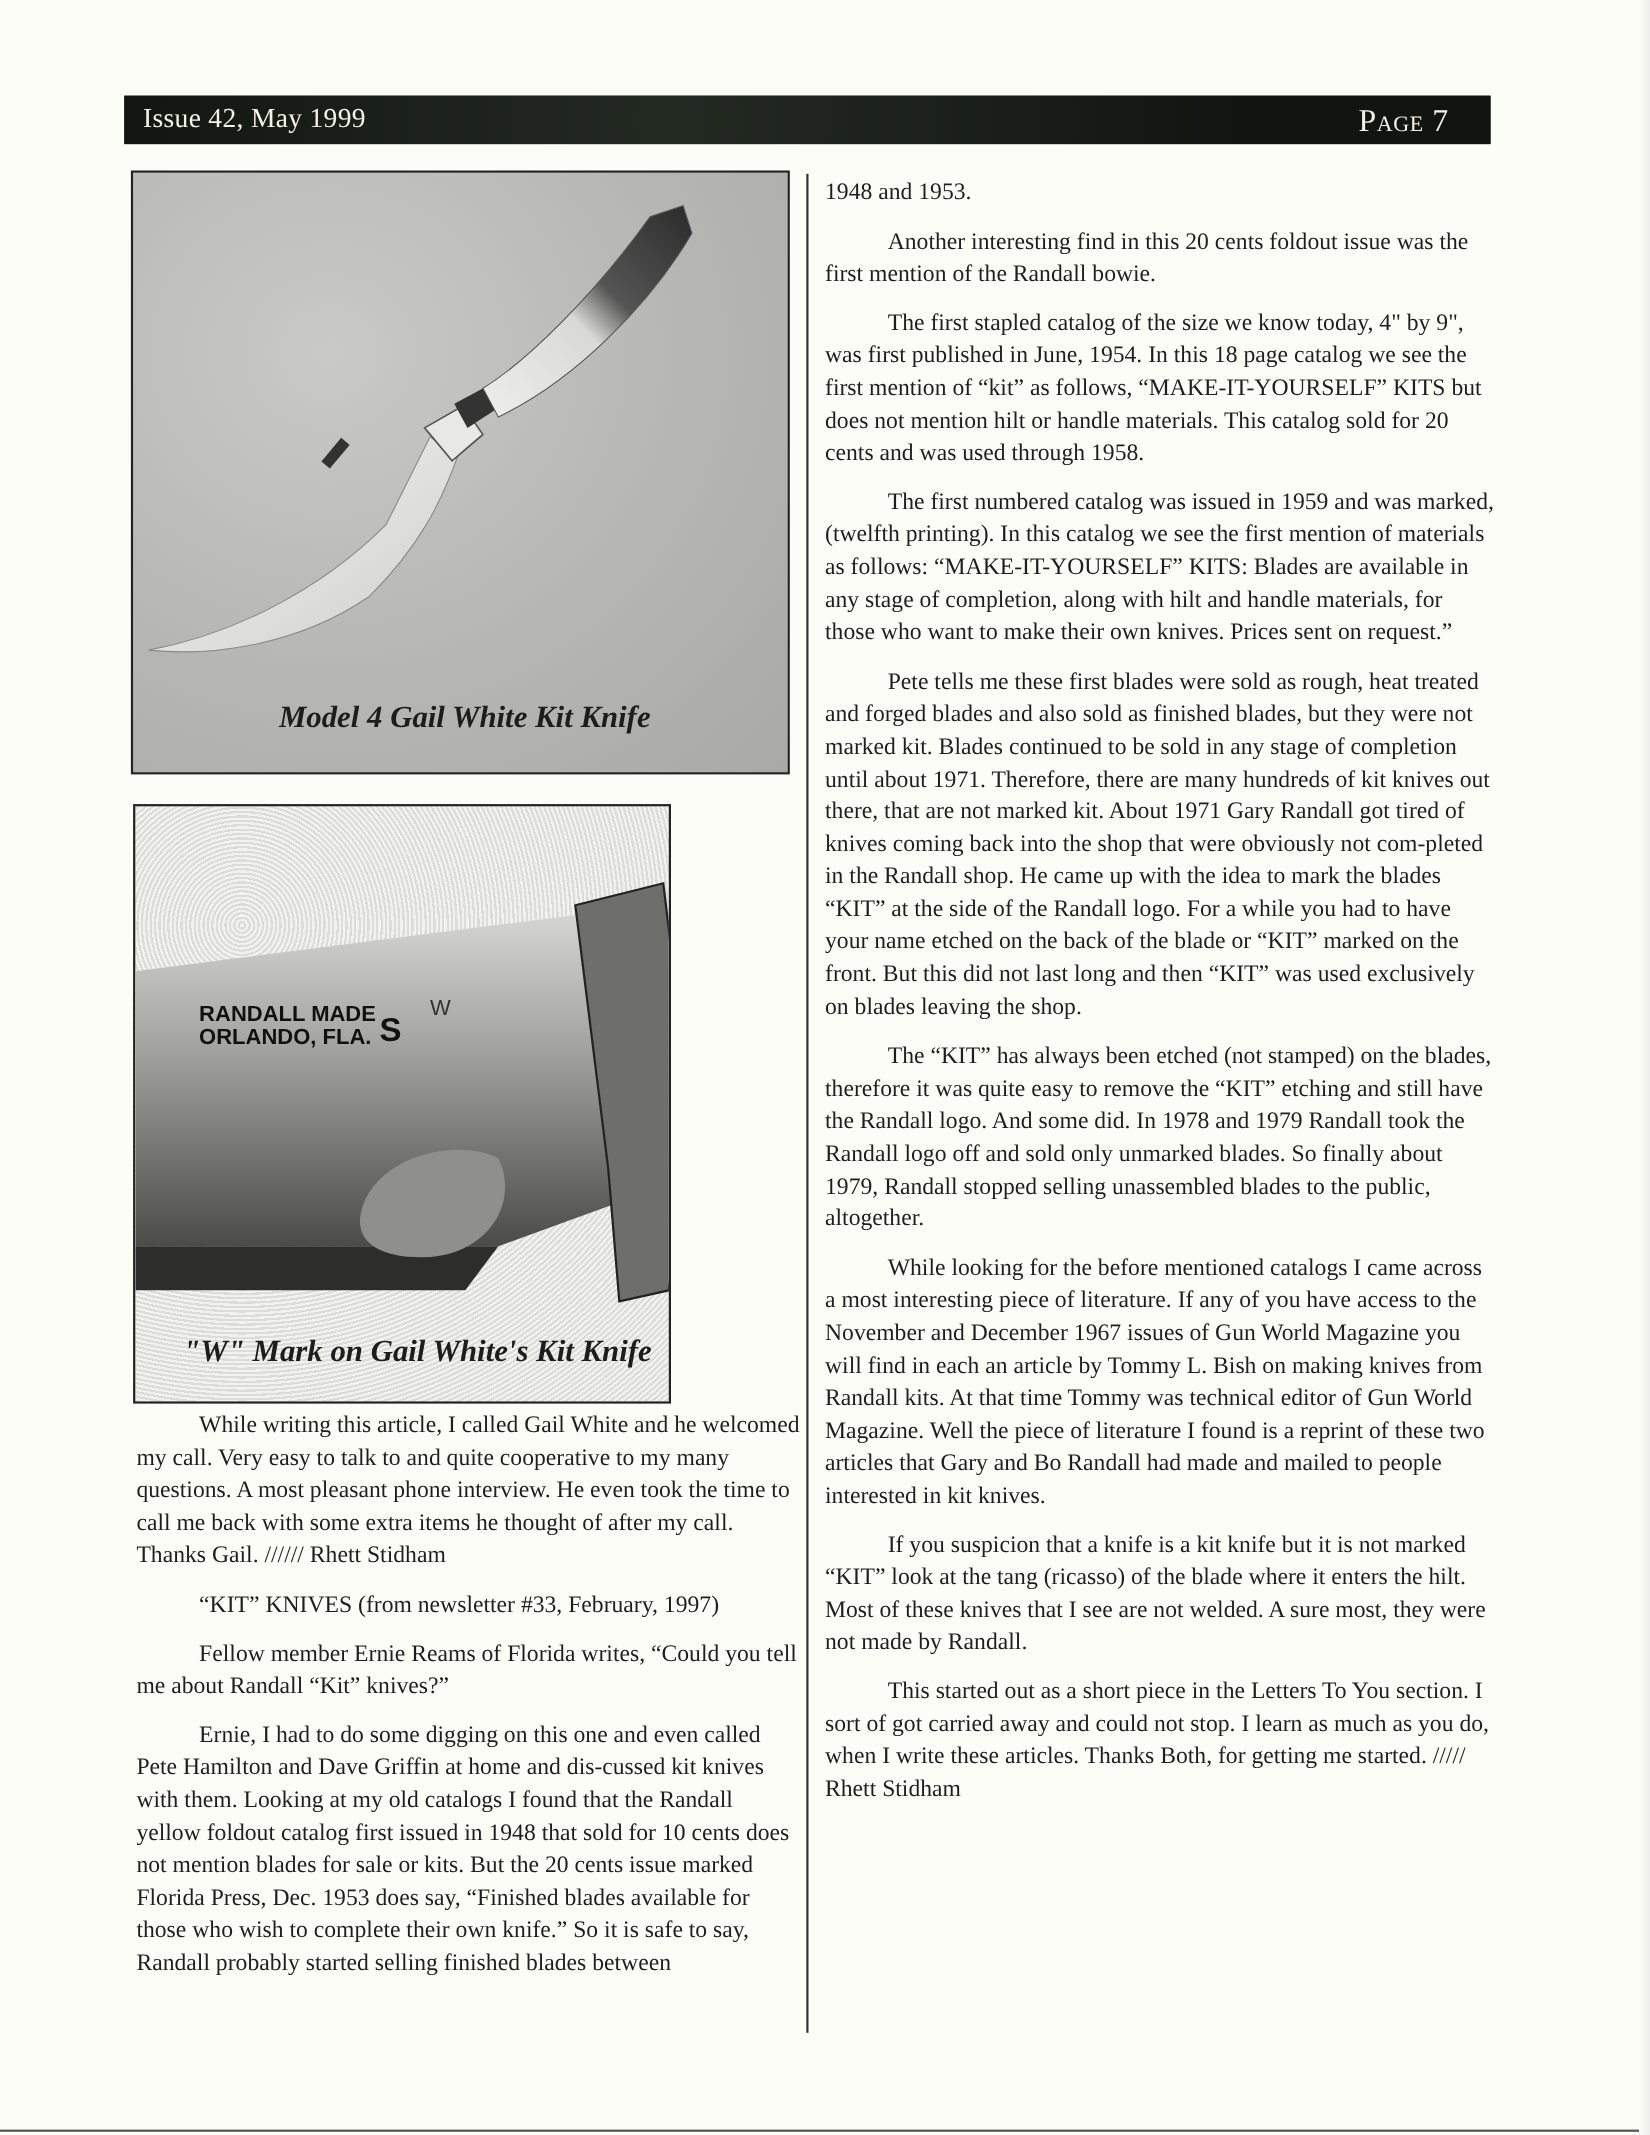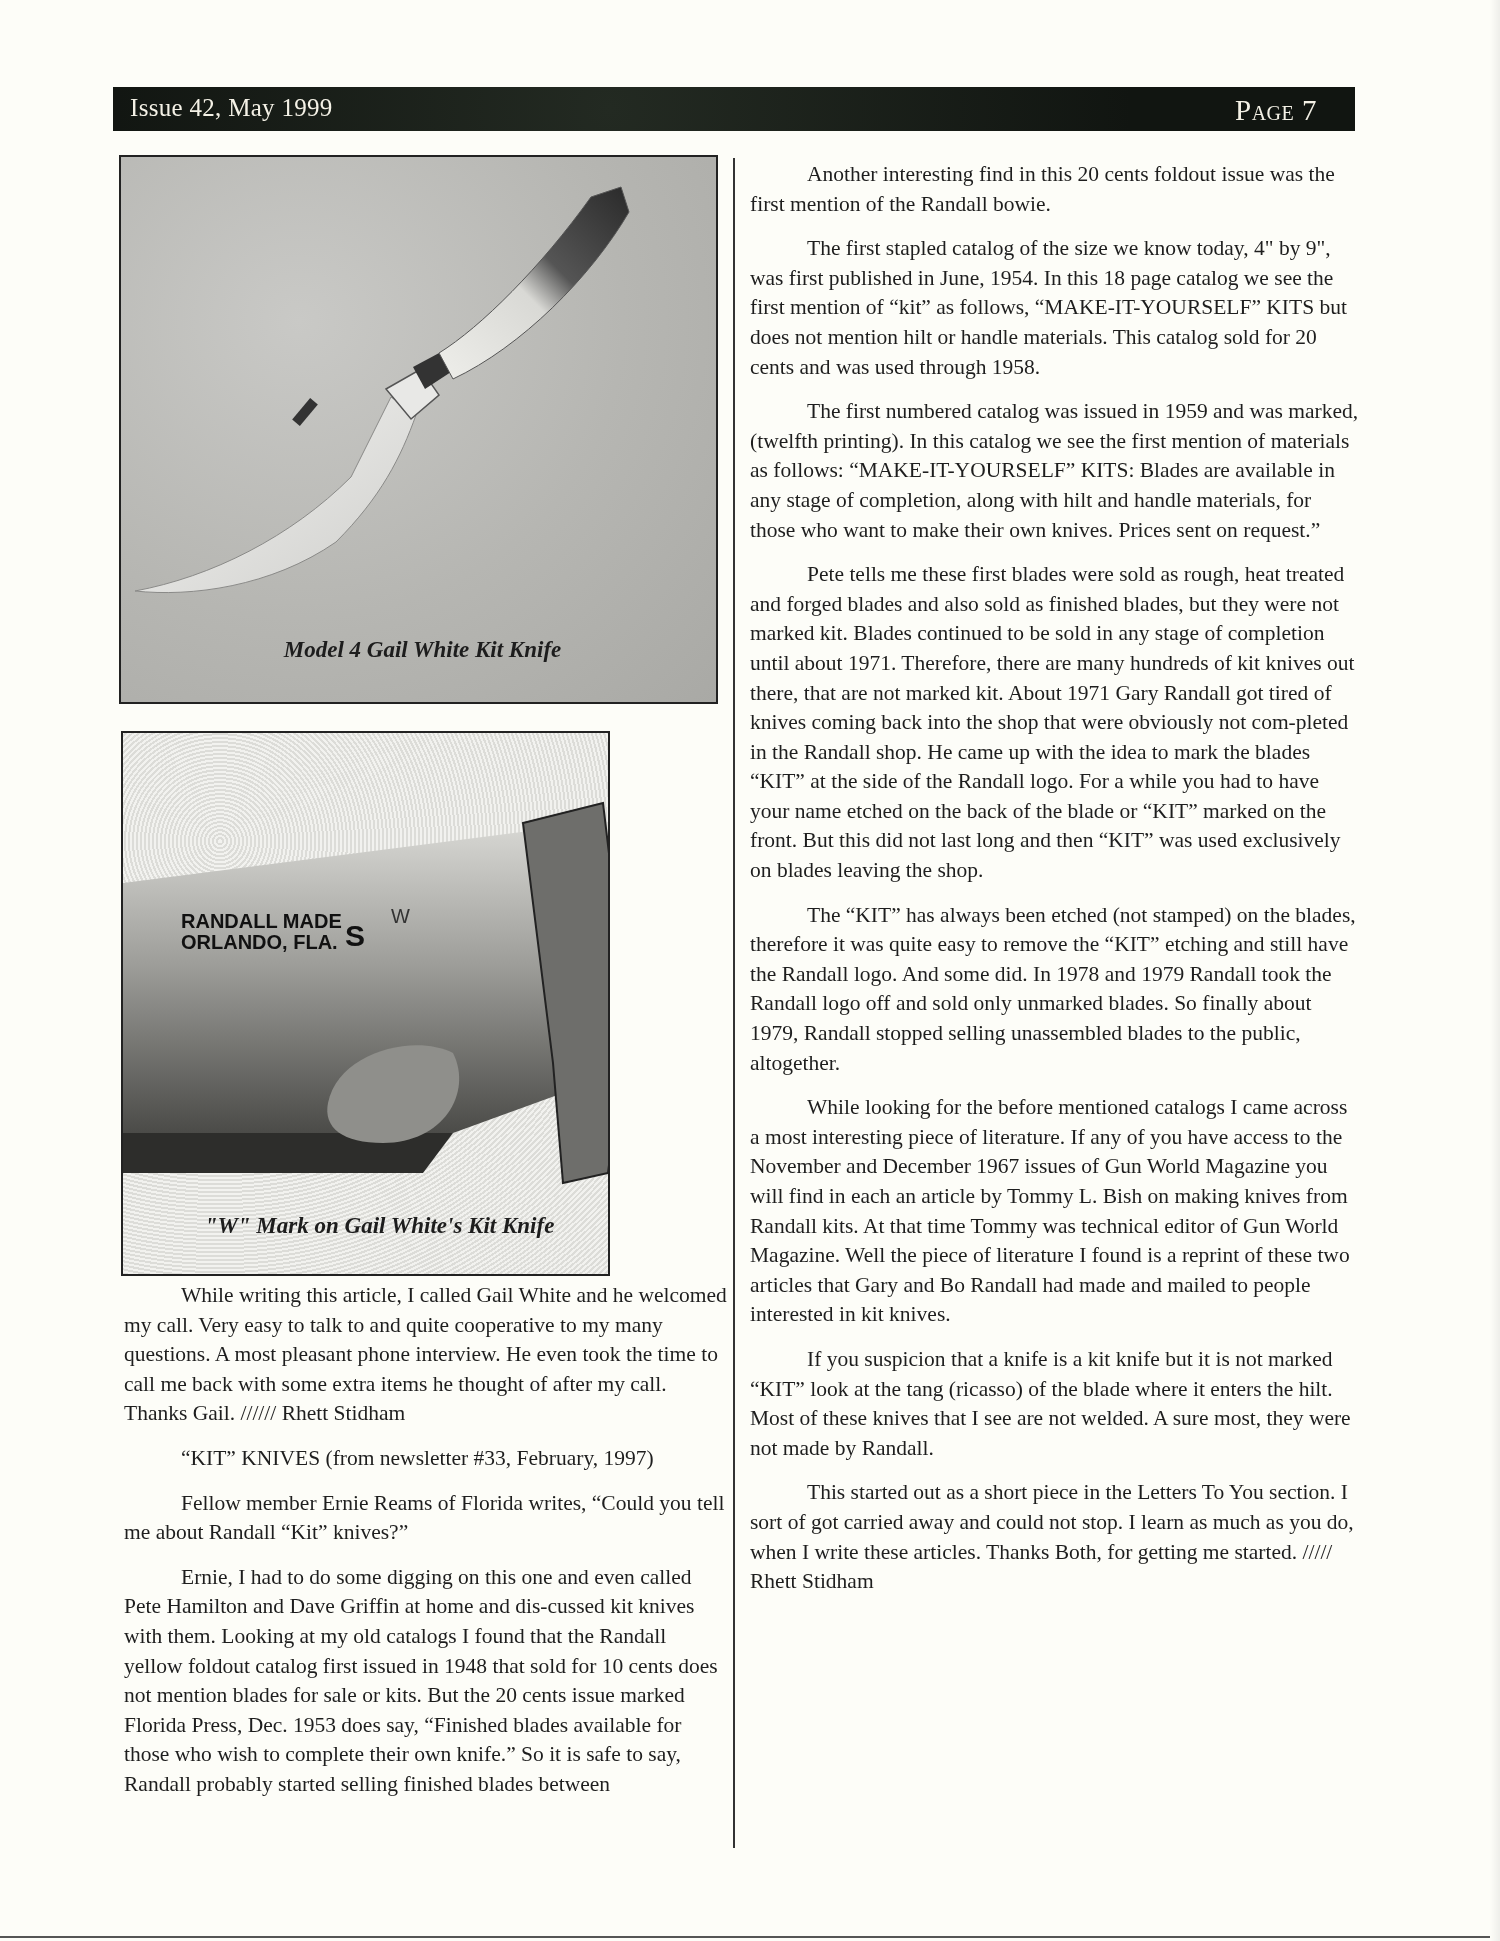--- a/index.html
+++ b/index.html
@@ -28,21 +28,21 @@
   }
   .photo-1 { left: 119px; top: 155px; width: 599px; height: 549px;
     background: radial-gradient(ellipse at 30% 30%, #c9c9c6 0%, #b6b6b2 55%, #a9a9a5 100%); }
   .photo-2 { left: 121px; top: 731px; width: 489px; height: 545px;
     background: repeating-radial-gradient(circle at 20% 20%, #f2f2ef 0 2px, #dcdcd8 2px 4px);
   }
   .photo svg { position: absolute; left: 0; top: 0; }
   .caption {
     position: absolute; left: 0; right: 0; text-align: center;
     font-family: "Liberation Serif", "DejaVu Serif", serif;
-    font-style: italic; font-weight: bold; font-size: 23px; color: #1d1d1d;
+    font-style: italic; font-weight: bold; font-size: 28px; color: #1d1d1d;
   }
   .photo-1 .caption { top: 480px; padding-left: 8px; }
   .photo-2 .caption { top: 480px; padding-left: 28px; }
   .col {
     position: absolute; font-size: 21.5px; line-height: 29.6px;
     text-align: left;
   }
   .col-left { left: 124px; top: 1281px; width: 606px; }
   .col-right { left: 750px; top: 160px; width: 610px; }
   .col p { margin: 0 0 15px 0; text-indent: 57px; }
@@ -117,20 +117,21 @@
 <div class="divider"></div>
 
 <div class="col col-left">
   <p>While writing this article, I called Gail White and he welcomed my call. Very easy to talk to and quite cooperative to my many questions. A most pleasant phone interview. He even took the time to call me back with some extra items he thought of after my call. Thanks Gail. ////// Rhett Stidham</p>
   <p>“KIT” KNIVES (from newsletter #33, February, 1997)</p>
   <p>Fellow member Ernie Reams of Florida writes, “Could you tell me about Randall “Kit” knives?”</p>
   <p>Ernie, I had to do some digging on this one and even called Pete Hamilton and Dave Griffin at home and dis-cussed kit knives with them.  Looking at my old catalogs I found that the Randall yellow foldout catalog first issued in 1948 that sold for 10 cents does not mention blades for sale or kits. But the 20 cents issue marked Florida Press, Dec. 1953 does say, “Finished blades available for those who wish to complete their own knife.” So it is safe to say, Randall probably started selling finished blades between</p>
 </div>
 
 <div class="col col-right">
+  <p class="noindent">1948 and 1953.</p>
   <p>Another interesting find in this 20 cents foldout issue was the first mention of the Randall bowie.</p>
   <p>The first stapled catalog of the size we know today, 4" by 9", was first published in June, 1954.  In this 18 page catalog we see the first mention of “kit” as follows, “MAKE-IT-YOURSELF” KITS but does not mention hilt or handle materials. This catalog sold for 20 cents and was used through 1958.</p>
   <p>The first numbered catalog was issued in 1959 and was marked, (twelfth printing). In this catalog we see the first mention of materials as follows: “MAKE-IT-YOURSELF” KITS: Blades are available in any stage of completion, along with hilt and handle materials, for those who want to make their own knives. Prices sent on request.”</p>
   <p>Pete tells me these first blades were sold as rough, heat treated and forged blades and also sold as finished blades, but they were not marked kit.  Blades continued to be sold in any stage of completion until about 1971.  Therefore, there are many hundreds of kit knives out there, that are not marked kit.  About 1971 Gary Randall got tired of knives coming back into the shop that were obviously not com-pleted in the Randall shop. He came up with the idea to mark the blades “KIT” at the side of the Randall logo. For a while you had to have your name etched on the back of the blade or “KIT” marked on the front.  But this did not last long and then “KIT” was used exclusively on blades leaving the shop.</p>
   <p>The “KIT” has always been etched (not stamped) on the blades, therefore it was quite easy to remove the “KIT” etching and still have the Randall logo. And some did. In 1978 and 1979 Randall took the Randall logo off and sold only unmarked blades. So finally about 1979, Randall stopped selling unassembled blades to the public, altogether.</p>
   <p>While looking for the before mentioned catalogs I came across a most interesting piece of literature. If any of you have access to the November and December 1967 issues of Gun World Magazine you will find in each an article by Tommy L. Bish on making knives from Randall kits. At that time Tommy was technical editor of Gun World Magazine. Well the piece of literature I found is a reprint of these two articles that Gary and Bo Randall had made and mailed to people interested in kit knives.</p>
   <p>If you suspicion that a knife is a kit knife but it is not marked “KIT” look at the tang (ricasso) of the blade where it enters the hilt. Most of these knives that I see are not welded. A sure most, they were not made by Randall.</p>
   <p>This started out as a short piece in the Letters To You section. I sort of got carried away and could not stop. I learn as much as you do, when I write these articles. Thanks Both, for getting me started. ///// Rhett Stidham</p>
 </div>
 

